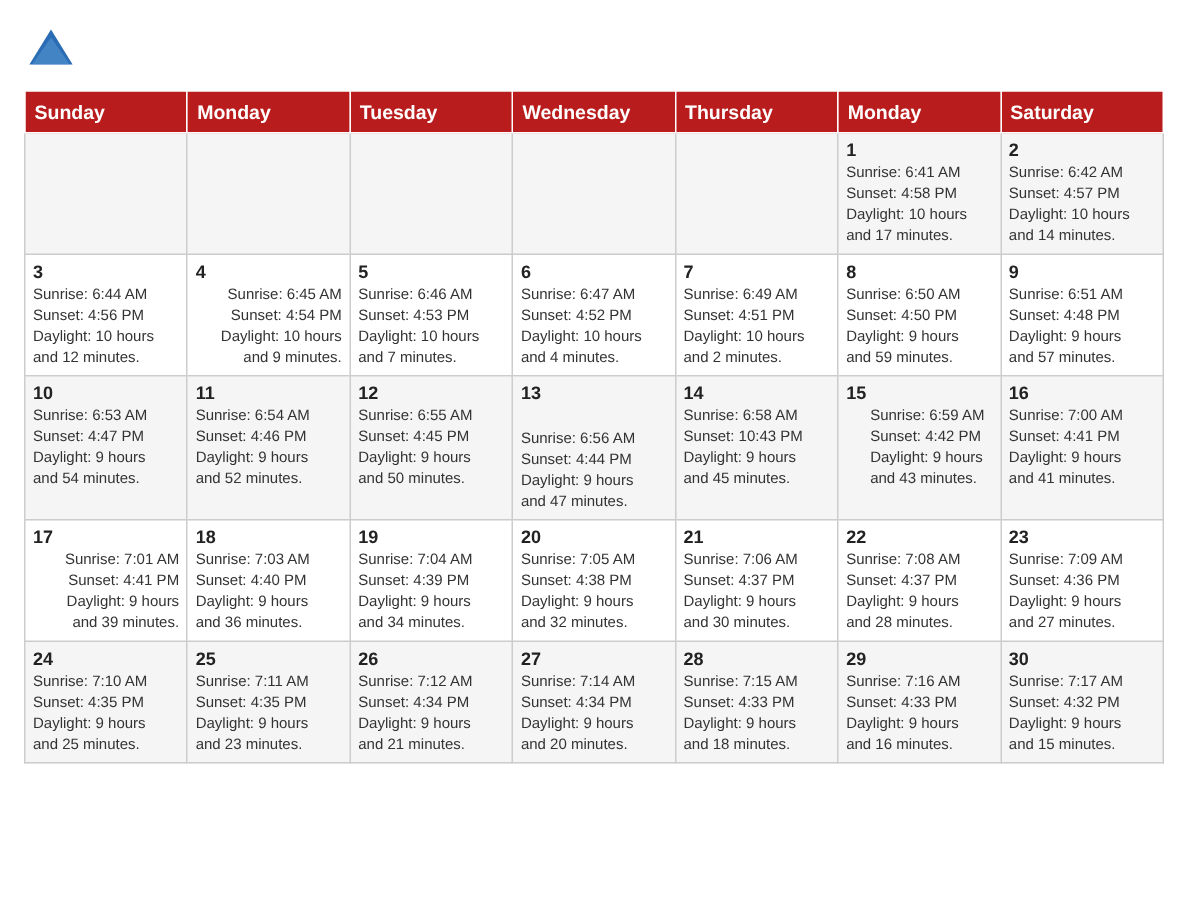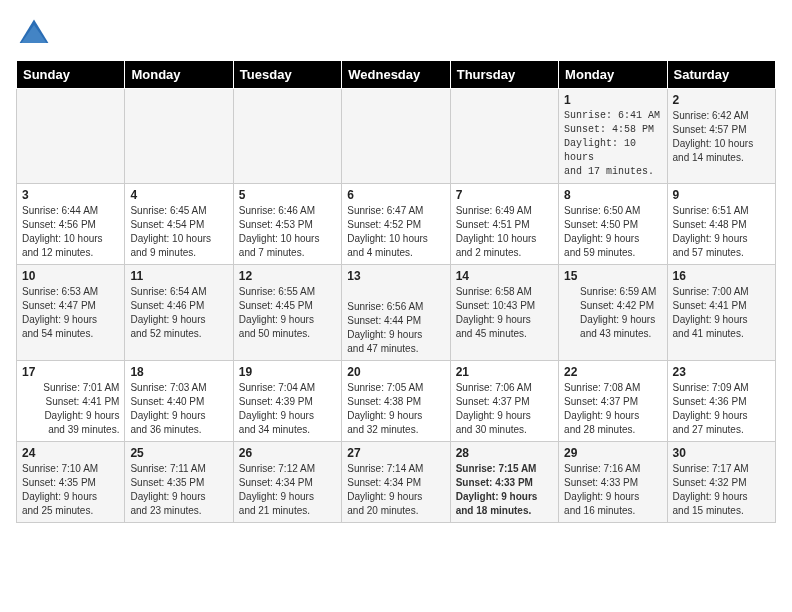--- a/index.html
+++ b/index.html
@@ -42,21 +42,21 @@
     }
     .location {
       font-size: 14px;
       color: #444;
     }
     table {
       width: 100%;
       border-collapse: collapse;
     }
     thead tr th {
-      background-color: #000000;
+      background-color: #b91c1c;
       color: #fff;
       text-align: left;
       padding: 6px 6px;
       font-size: 13px;
       font-weight: bold;
       border: 1px solid #fff;
       margin-top: 40px;
     }
     tbody tr td {
       vertical-align: top;
@@ -123,21 +123,21 @@
   </thead>
   <tbody id="calendar-body">
       <tr>
         <td class="empty"></td>
         <td class="empty"></td>
         <td class="empty"></td>
         <td class="empty"></td>
         <td class="empty"></td>
         <td>
           <span class="day-num">1</span>
-          <div class="day-info" style="white-space: pre-line; font-family: Liberation Mono, monospace;">Sunrise: 6:41 AM
+          <div class="day-info" style="white-space: pre-line;">Sunrise: 6:41 AM
 Sunset: 4:58 PM
 Daylight: 10 hours
 and 17 minutes.</div>
         </td>
         <td>
           <span class="day-num">2</span>
           <div class="day-info" style="white-space: pre-line;">Sunrise: 6:42 AM
 Sunset: 4:57 PM
 Daylight: 10 hours
 and 14 minutes.</div>
@@ -146,21 +146,21 @@
       <tr>
         <td>
           <span class="day-num">3</span>
           <div class="day-info" style="white-space: pre-line;">Sunrise: 6:44 AM
 Sunset: 4:56 PM
 Daylight: 10 hours
 and 12 minutes.</div>
         </td>
         <td>
           <span class="day-num">4</span>
-          <div class="day-info" style="white-space: pre-line;">Sunrise: 6:45 AM
+          <div class="day-info" style="white-space: pre-line; text-align: right;">Sunrise: 6:45 AM
 Sunset: 4:54 PM
 Daylight: 10 hours
 and 9 minutes.</div>
         </td>
         <td>
           <span class="day-num">5</span>
           <div class="day-info" style="white-space: pre-line;">Sunrise: 6:46 AM
 Sunset: 4:53 PM
 Daylight: 10 hours
 and 7 minutes.</div>
@@ -320,21 +320,21 @@
         </td>
         <td>
           <span class="day-num">27</span>
           <div class="day-info" style="white-space: pre-line;">Sunrise: 7:14 AM
 Sunset: 4:34 PM
 Daylight: 9 hours
 and 20 minutes.</div>
         </td>
         <td>
           <span class="day-num">28</span>
-          <div class="day-info" style="white-space: pre-line; font-weight: bold;">Sunrise: 7:15 AM
+          <div class="day-info" style="white-space: pre-line;">Sunrise: 7:15 AM
 Sunset: 4:33 PM
 Daylight: 9 hours
 and 18 minutes.</div>
         </td>
         <td>
           <span class="day-num">29</span>
           <div class="day-info" style="white-space: pre-line;">Sunrise: 7:16 AM
 Sunset: 4:33 PM
 Daylight: 9 hours
 and 16 minutes.</div>

